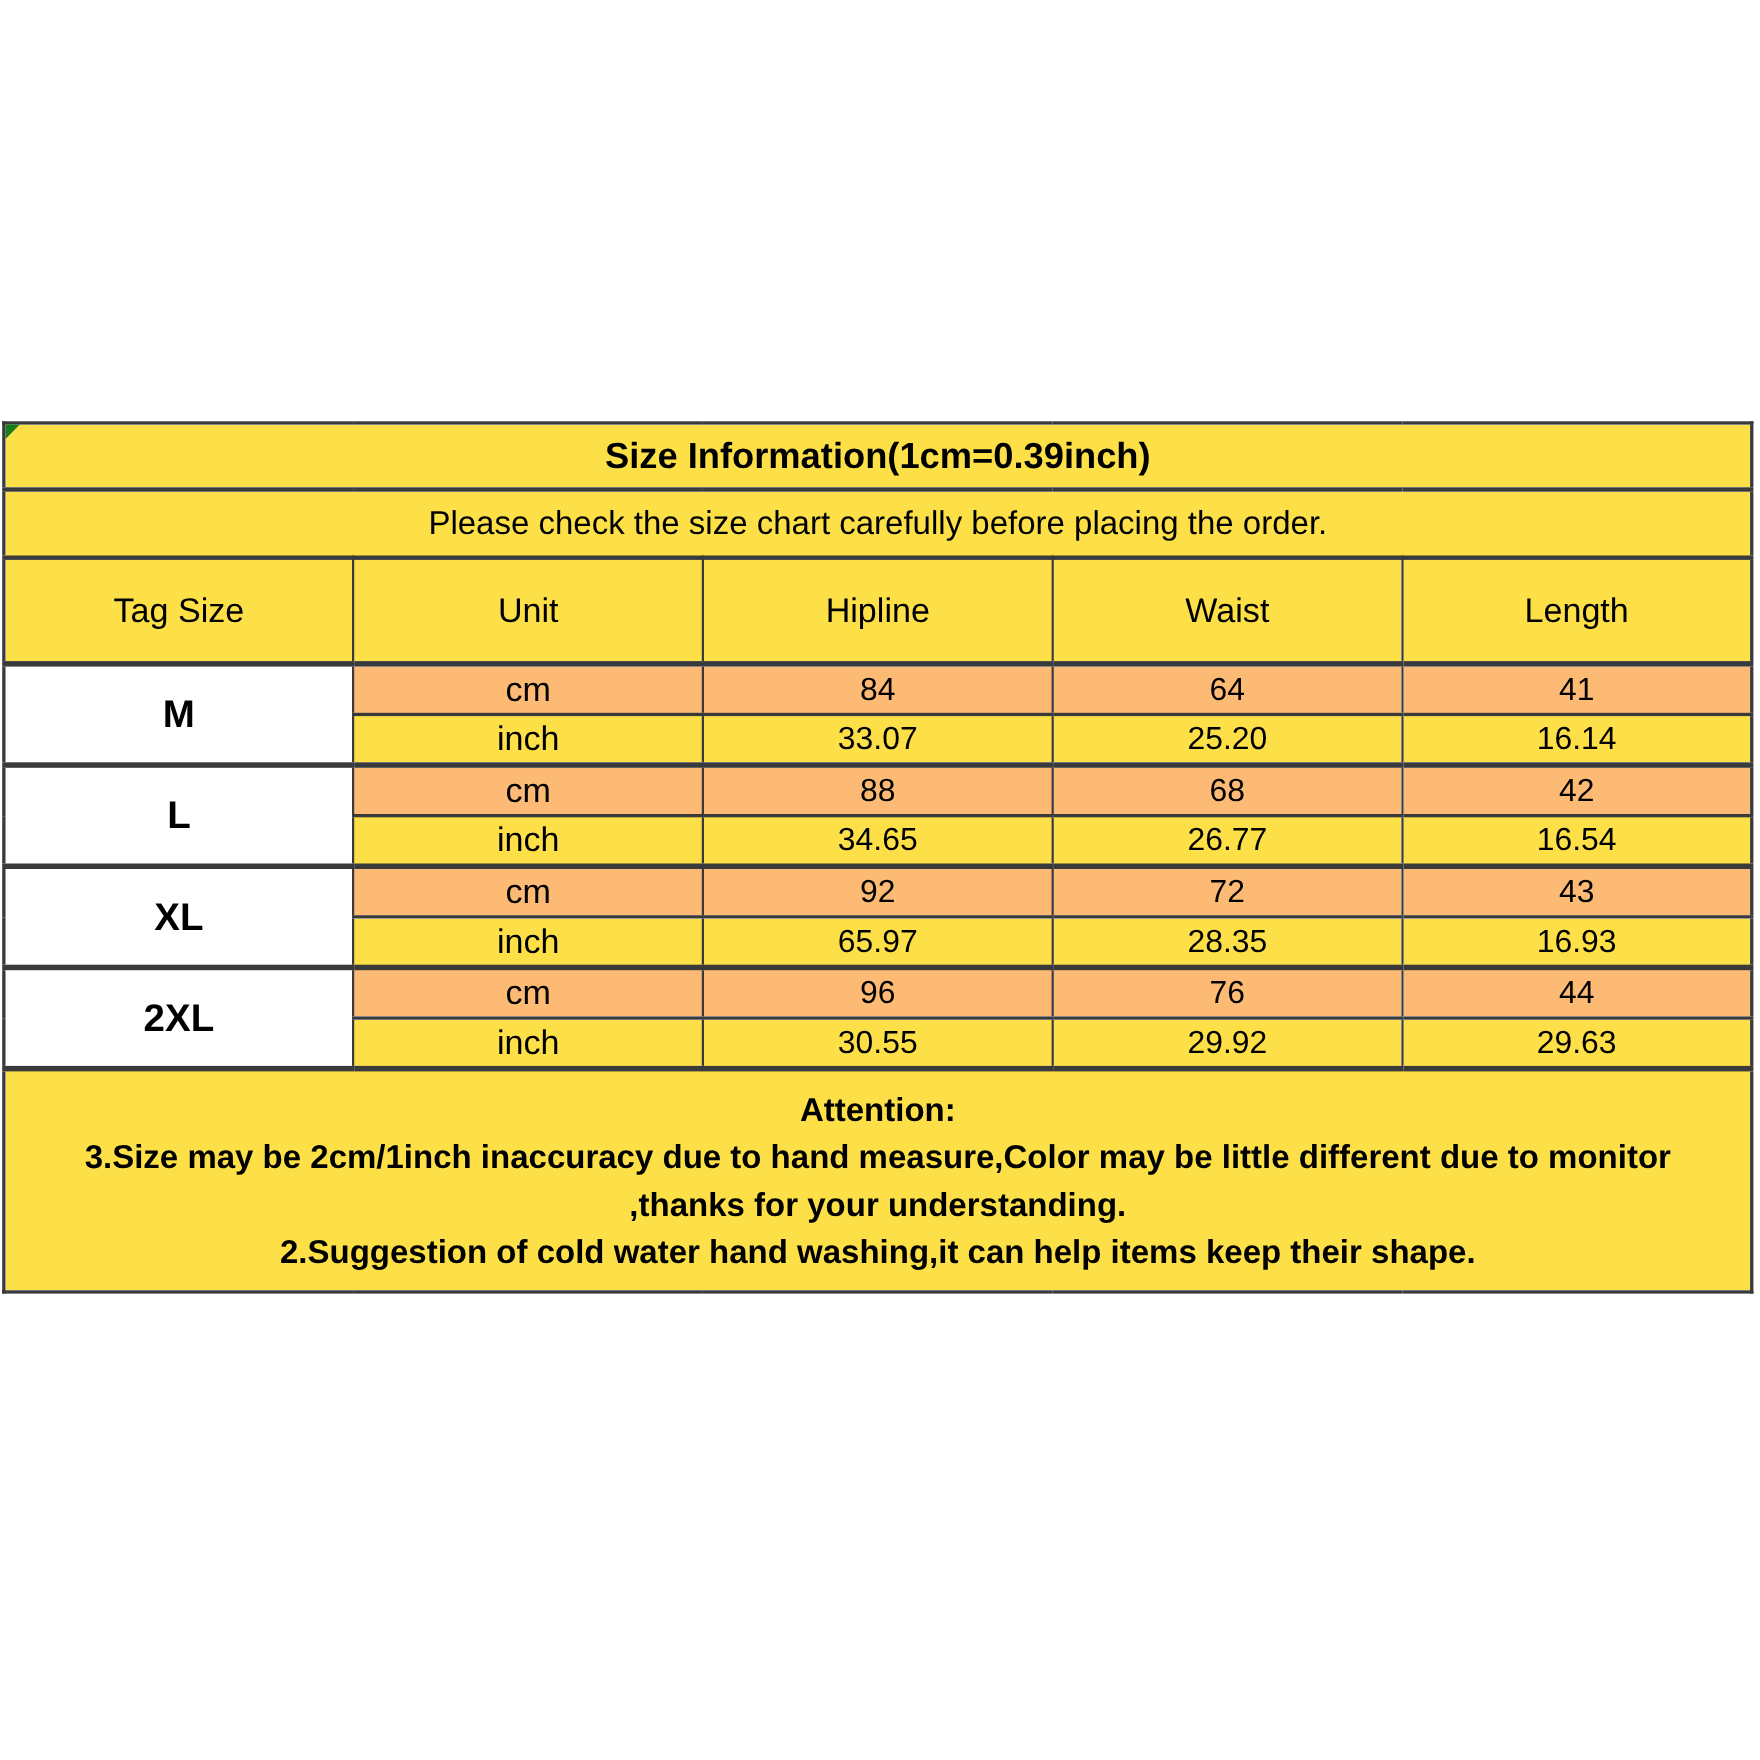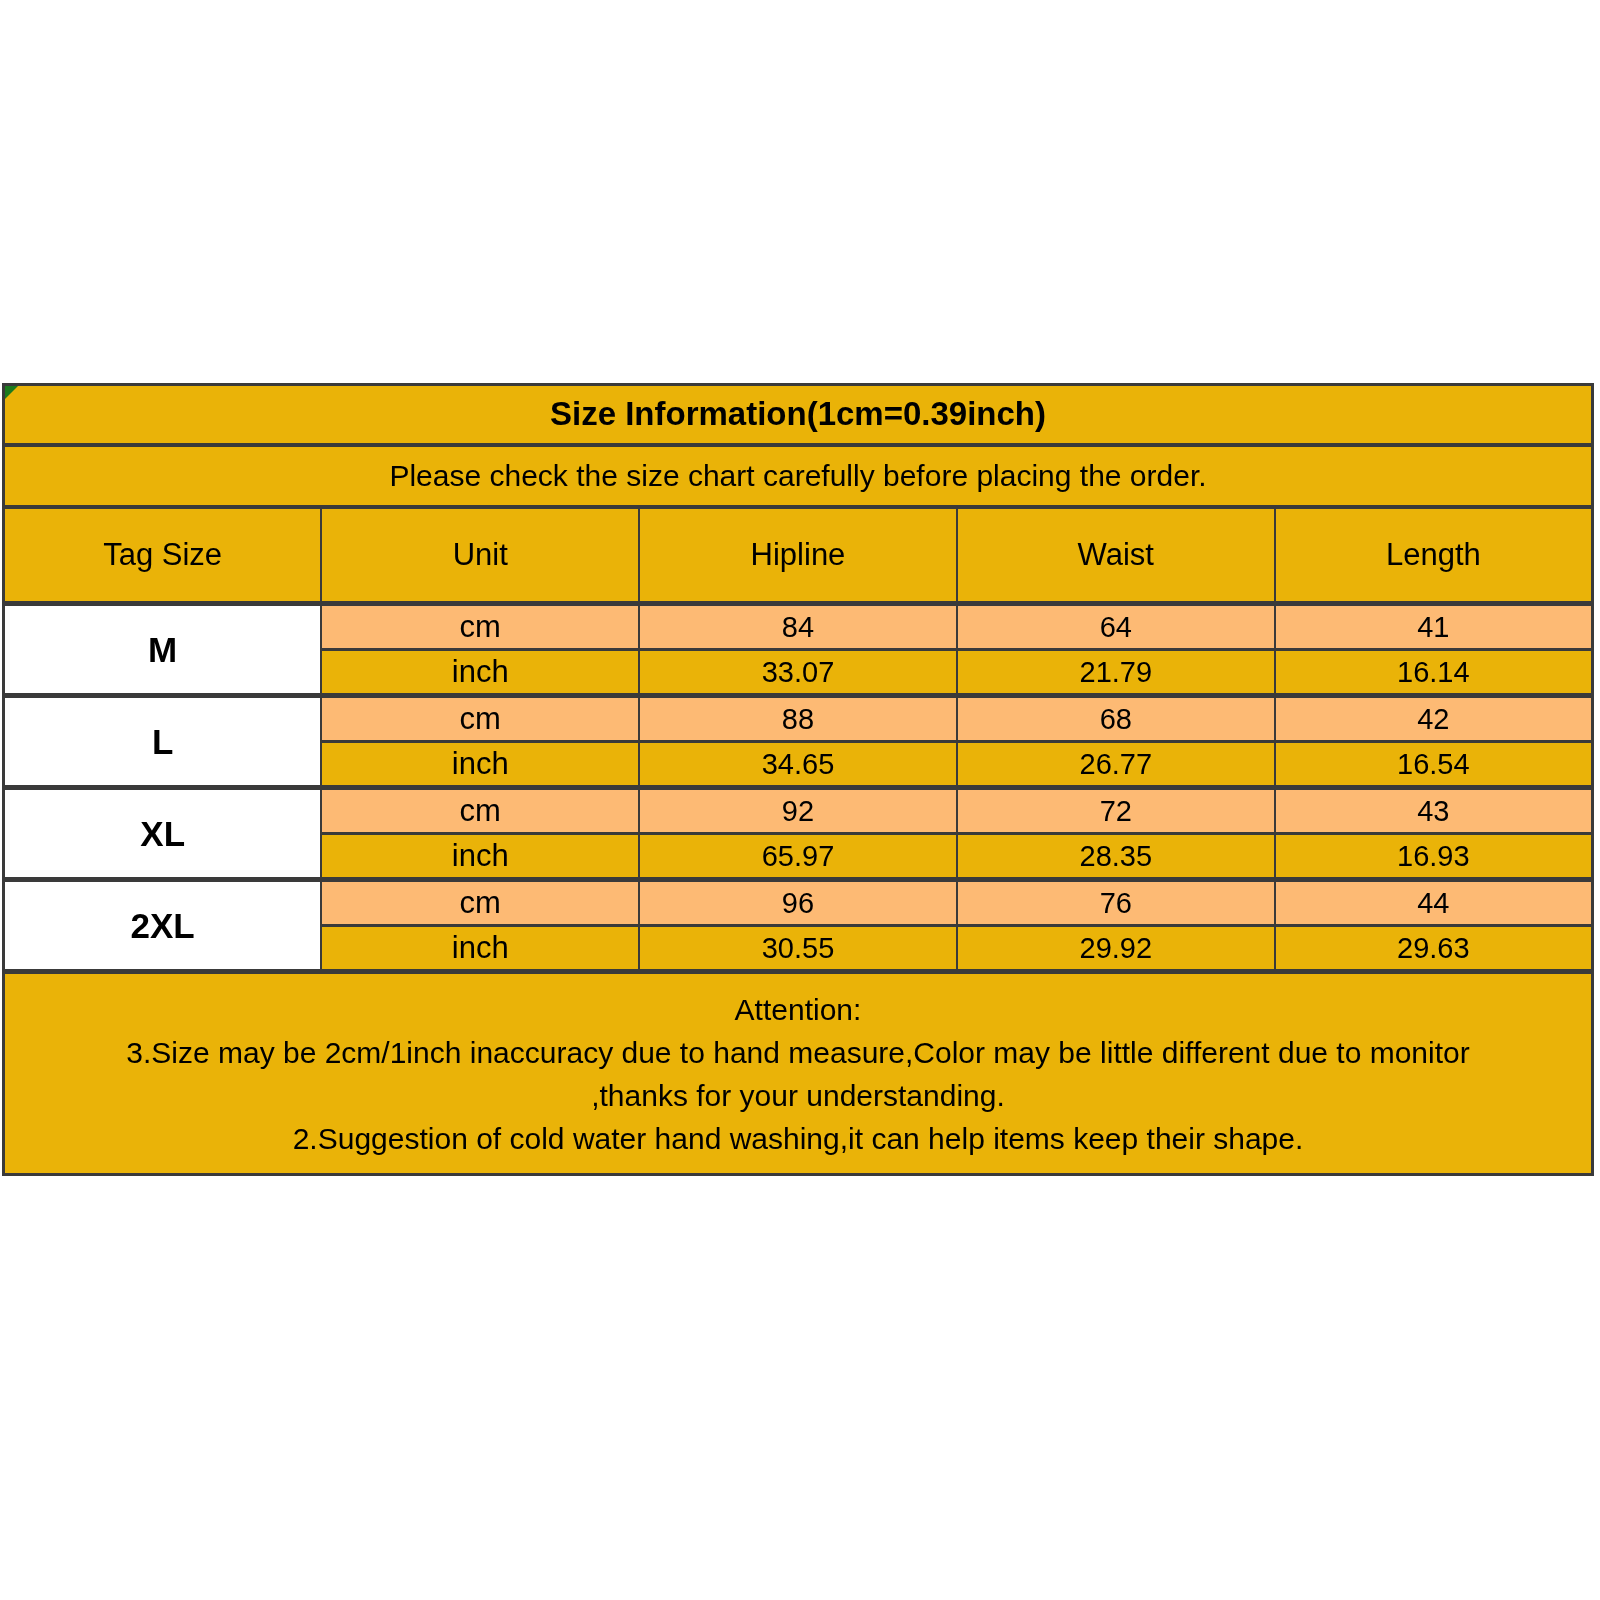--- a/index.html
+++ b/index.html
@@ -29,21 +29,21 @@
     table-layout: fixed;
     border: 3px solid #3a3a3a;
   }
   table.size-chart td, table.size-chart th {
     border: 2px solid #3a3a3a;
     text-align: center;
     vertical-align: middle;
     padding: 0;
     overflow: hidden;
   }
-  .pink  { background: #eab308; margin-top: 31px; }
+  .pink  { background: #fde047; margin-top: 31px; }
   .white { background: #fdba74; }
 
   tr.r-title    { height: 60px; }
   tr.r-subtitle { height: 62px; }
   tr.r-header   { height: 97px; }
   tr.r-data     { height: 46px; }
   tr.r-attn     { height: 203px; }
 
   .title-cell {
     font-size: 33px; font-weight: bold;
@@ -66,20 +66,21 @@
 
   td.b-thin  { border-bottom-width: 3px !important; }  
   td.b-group { border-bottom-width: 5px !important; }  
 
   td.attn-cell {
     text-align: left;
     vertical-align: top;
     padding: 24px 10px 0 8px;
     font-size: 30px;
     line-height: 43px;
+    font-weight: bold;
   }
 </style>
 </head>
 <body>
 
 <div class="sheet">
   <div class="corner-marker"></div>
 
   <table class="size-chart">
     <colgroup>
@@ -110,21 +111,21 @@
     <tr class="r-data">
       <td class="tag-cell b-group" rowspan="2">M</td>
       <td class="white unit-cell b-thin">cm</td>
       <td class="white val-cell b-thin">84</td>
       <td class="white val-cell b-thin">64</td>
       <td class="white val-cell b-thin">41</td>
     </tr>
     <tr class="r-data">
       <td class="pink unit-cell b-group">inch</td>
       <td class="pink val-cell b-group">33.07</td>
-      <td class="pink val-cell b-group">21.79</td>
+      <td class="pink val-cell b-group">25.20</td>
       <td class="pink val-cell b-group">16.14</td>
     </tr>
 
     <tr class="r-data">
       <td class="tag-cell b-group" rowspan="2">L</td>
       <td class="white unit-cell b-thin">cm</td>
       <td class="white val-cell b-thin">88</td>
       <td class="white val-cell b-thin">68</td>
       <td class="white val-cell b-thin">42</td>
     </tr>

